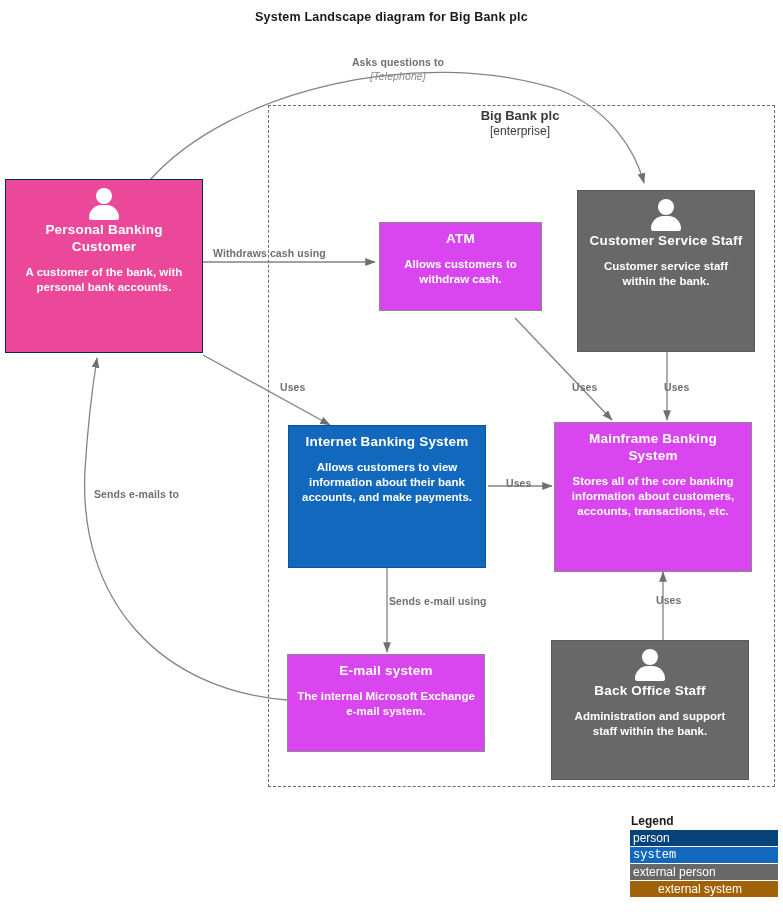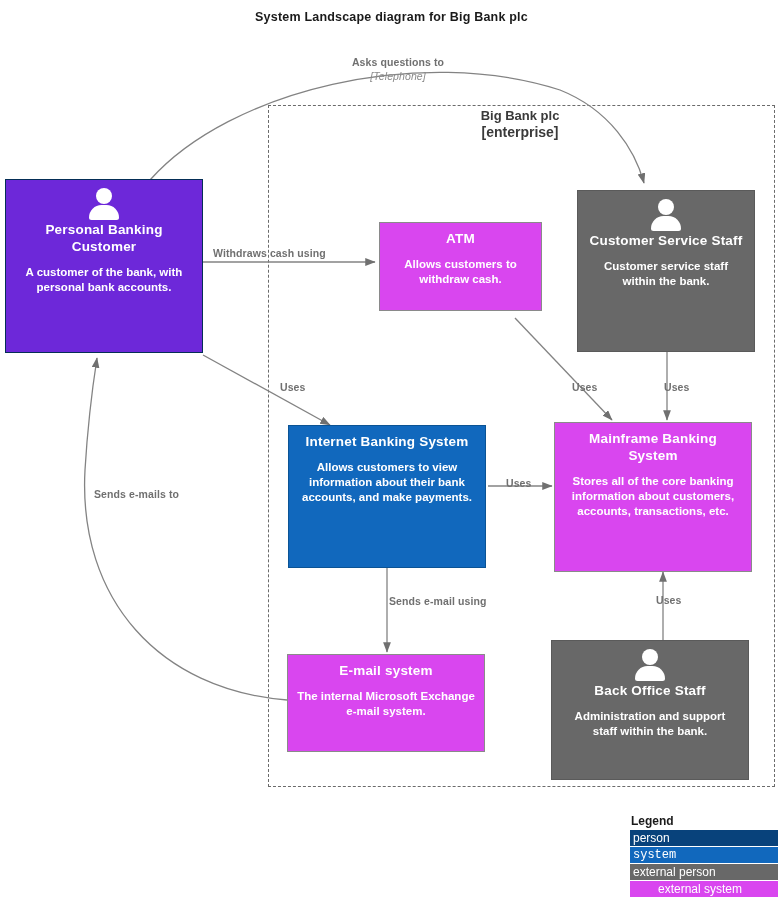--- a/index.html
+++ b/index.html
@@ -47,22 +47,22 @@
     top: 108px;
     width: 240px;
     text-align: center;
     font-size: 13px;
     font-weight: bold;
     color: #3a3a3a;
     line-height: 1.25;
   }
   .boundary-label .sub {
     display: block;
-    font-size: 14px;
-    font-weight: bold;
+    font-size: 12px;
+    font-weight: normal;
   }
 
   
   .node {
     position: absolute;
     box-sizing: border-box;
     color: #ffffff;
     text-align: center;
     padding: 8px 9px 9px 9px;
     display: flex;
@@ -98,21 +98,21 @@
     background: #ffffff;
   }
   .person-icon .body {
     position: absolute;
     left: 2px; top: 17px;
     width: 30px; height: 15px;
     background: #ffffff;
     border-radius: 15px 15px 3px 3px;
   }
 
-  .c-person  { background: #6d28d9; border: 1px solid #052e56; }
+  .c-person  { background: #ec4899; border: 1px solid #052e56; }
   .c-system  { background: #1168bd; border: 1px solid #0b5394; }
   .c-ext-person { background: #686868; border: 1px solid #5a5a5a; }
   .c-ext-system { background: #d946ef; border: 1px solid #8a8a8a; }
 
   
   .rel-label {
     position: absolute;
     font-size: 10.5px;
     font-weight: bold;
     color: #707070;
@@ -280,18 +280,18 @@
     <div class="legend-title">Legend</div>
     <div class="legend-row" style="background:#08427b;">
       <span>person</span>
     </div>
     <div class="legend-row" style="background:#1168bd;font-family:Liberation Mono, monospace;">
       <span>system</span>
     </div>
     <div class="legend-row" style="background:#686868;">
       <span>external person</span>
     </div>
-    <div class="legend-row" style="background:#d946ef;padding-left:28px;">
+    <div class="legend-row" style="background:#a16207;padding-left:28px;">
       <span>external system</span>
     </div>
   </div>
 
 </div>
 
 </body></html>

